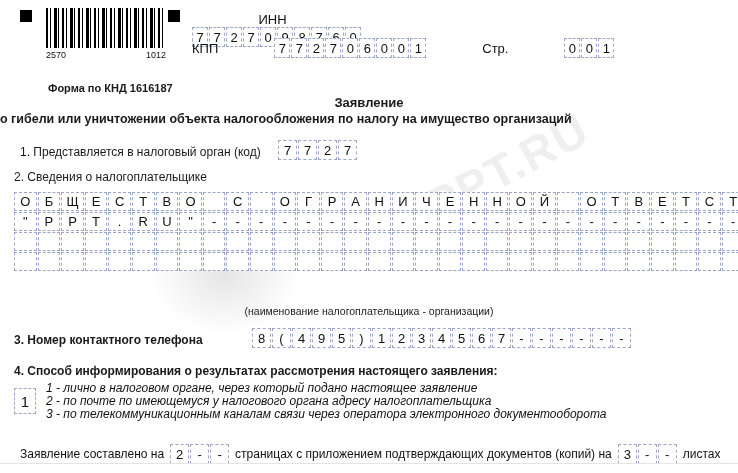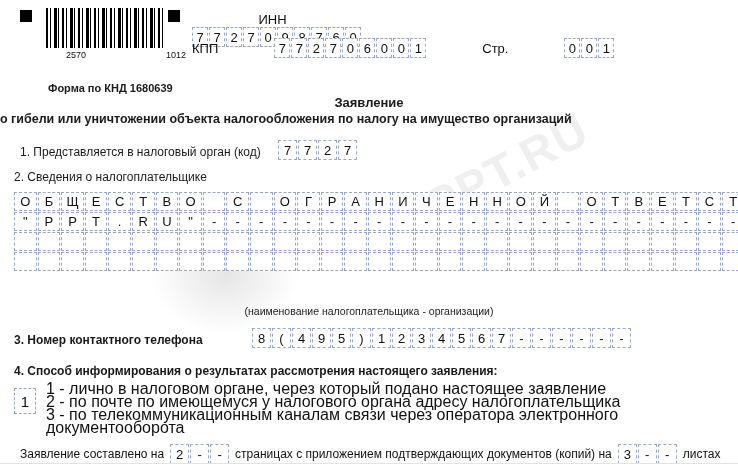--- a/index.html
+++ b/index.html
@@ -40,21 +40,21 @@
   .barcode{
     height:40px;width:120px;
     background:repeating-linear-gradient(to right,
       #000 0px,#000 2px,#fff 2px,#fff 4px,
       #000 4px,#000 5px,#fff 5px,#fff 8px,
       #000 8px,#000 11px,#fff 11px,#fff 12px,
       #000 12px,#000 13px,#fff 13px,#fff 16px);
   }
   .barcode-nums{
     display:flex;justify-content:space-between;
-    width:120px;font-size:9px;margin-top:2px;color:#111;margin-left:20px;
+    width:120px;font-size:9px;margin-top:2px;color:#111;
   }
   .sq{position:absolute;width:12px;height:12px;background:#000;}
 
   
   .cells{display:inline-flex;gap:1px;vertical-align:middle;}
   .cell{
     width:16px;height:20px;
     border:1px dashed #9aa7c7;
     box-sizing:border-box;
     font-size:13px;
@@ -81,21 +81,21 @@
 
   .sec{position:absolute;font-size:12px;}
   .sec-b{position:absolute;font-size:12px;font-weight:bold;}
 
   .name-grid{position:absolute;left:14px;}
   .name-line{display:flex;gap:1px;margin-bottom:1px;}
   .name-line .cell{width:22.6px;height:19px;line-height:18px;font-size:13px;}
 
   .caption{position:absolute;width:738px;text-align:center;font-size:10.5px;color:#222;}
 
-  .inform-list{position:absolute;left:46px;top:382px;font-size:16px;line-height:13px;color:#111;}
+  .inform-list{position:absolute;left:46px;top:382px;font-size:12px;line-height:13px;color:#111;font-style:italic;}
   .inform-box{position:absolute;left:14px;top:388px;}
   .inform-box .cell{width:22px;height:26px;line-height:25px;font-size:15px;}
 
   .bottom-row{position:absolute;left:14px;top:444px;display:flex;align-items:center;}
   .bottom-row .lbl{margin:0 6px;}
 
   .divider{position:absolute;left:0;top:463px;width:738px;border-top:1px solid #e4e4e4;}
 </style>
 </head>
 <body>
@@ -147,21 +147,21 @@
         <span class="cell">1</span>
       </span>
       <span class="hdr-key" style="margin-left:8px;">Стр.</span>
       <span class="cells">
         <span class="cell">0</span>
         <span class="cell">0</span>
         <span class="cell">1</span>
       </span>
     </div>
 
-    <div class="form-code">Форма по КНД 1680639</div>
+    <div class="form-code">Форма по КНД 1616187</div>
 
     <div class="title1">Заявление</div>
     <div class="title2">о гибели или уничтожении объекта налогообложения по налогу на имущество организаций</div>
 
     <div class="sec" style="left:14px;top:145px;margin-left:6px;">1. Представляется в налоговый орган (код)</div>
     <div class="row" style="left:278px;top:140px;">
       <span class="cells">
         <span class="cell wide">7</span>
         <span class="cell wide">7</span>
         <span class="cell wide">2</span>

